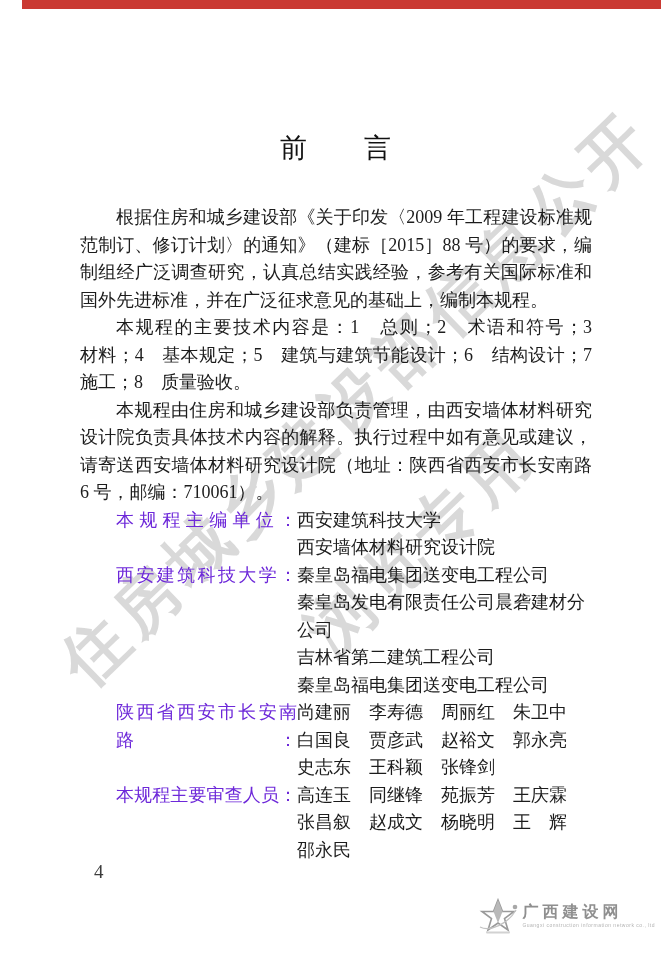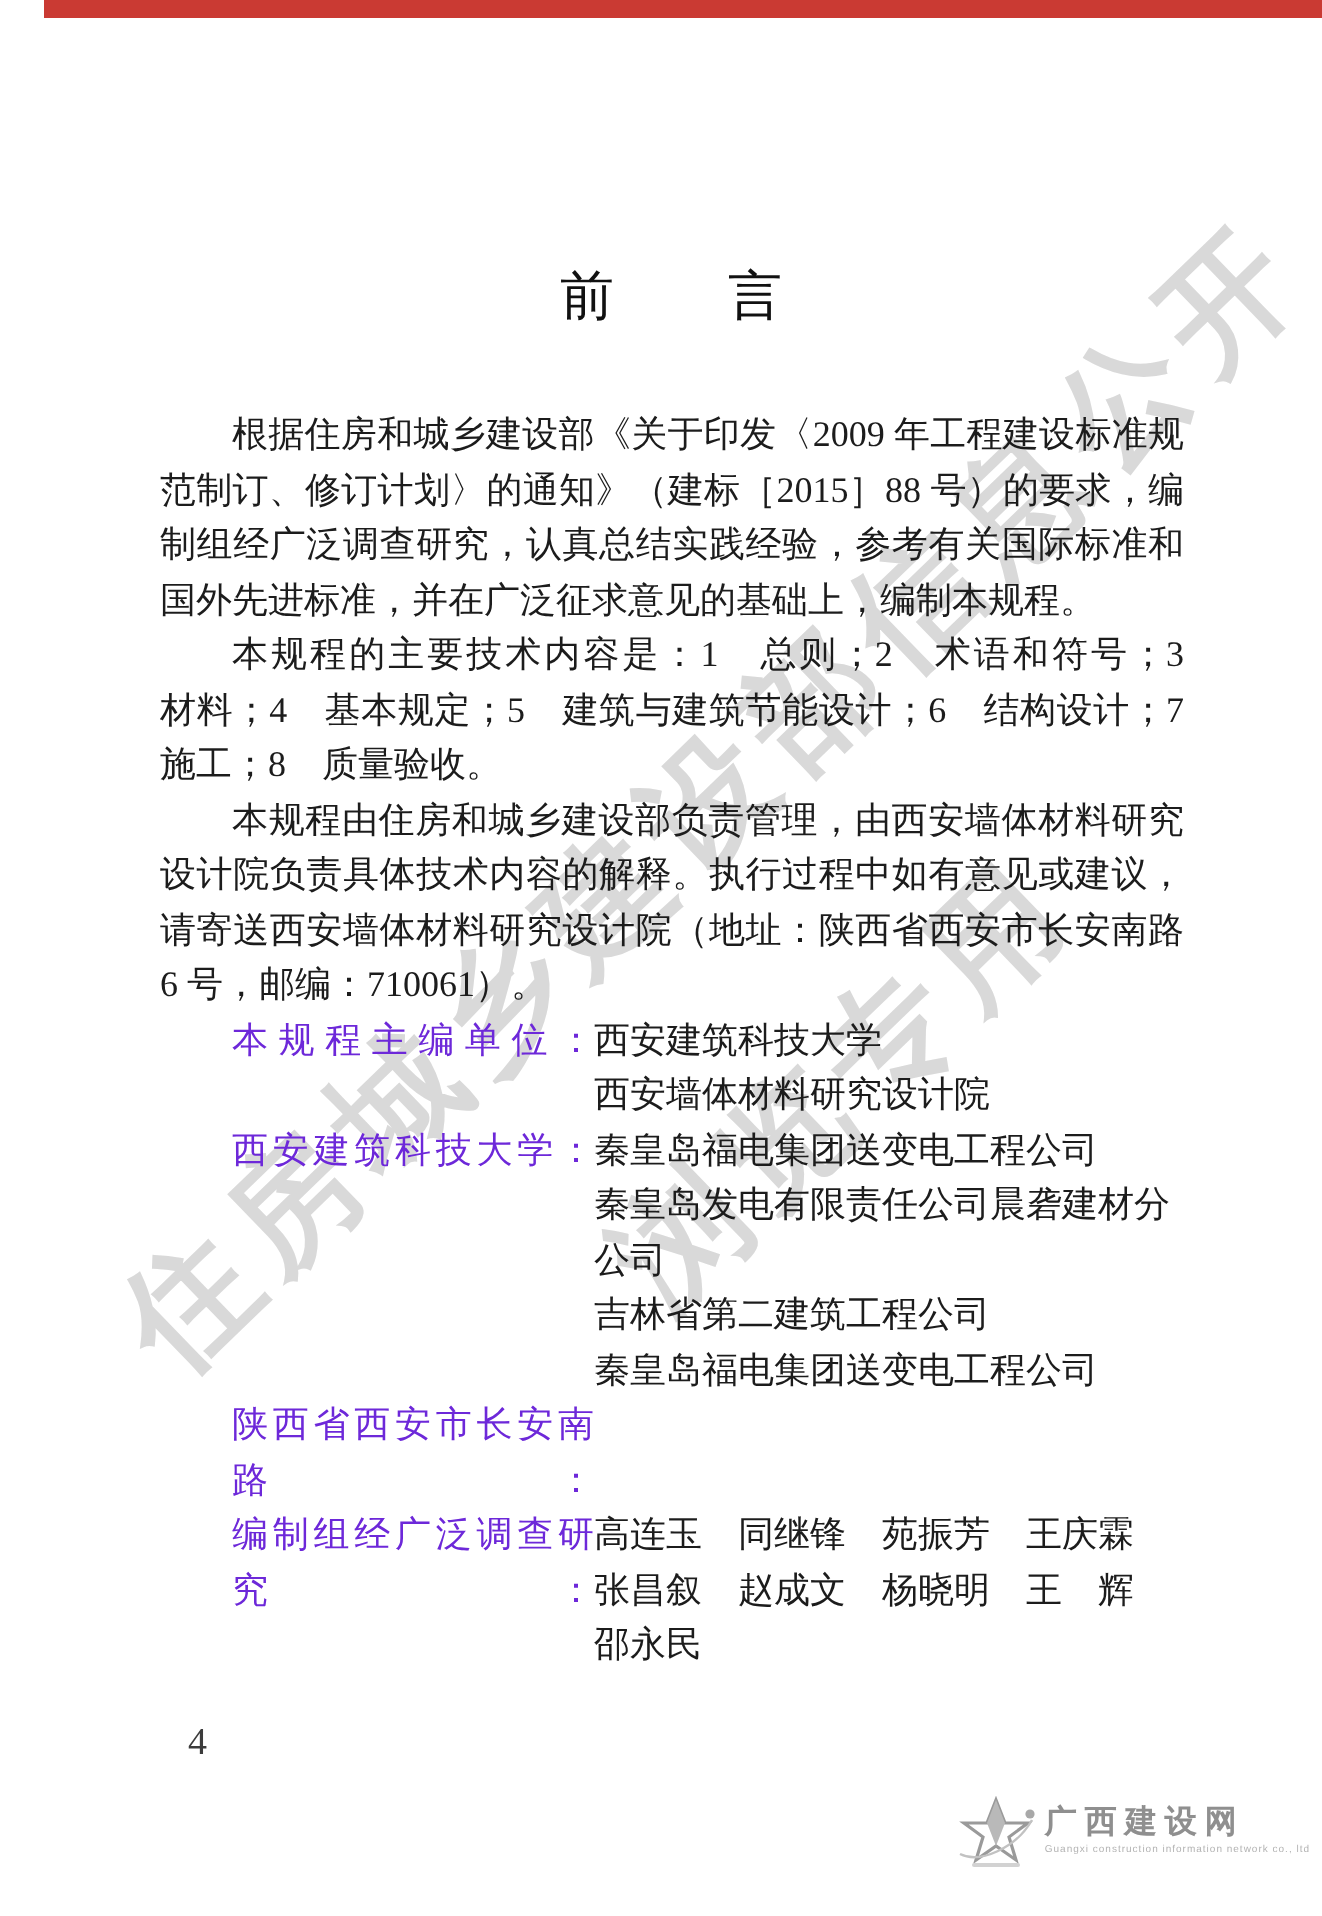--- a/index.html
+++ b/index.html
@@ -90,24 +90,29 @@
           <div class="credit-line">秦皇岛福电集团送变电工程公司</div>
           <div class="credit-line">秦皇岛发电有限责任公司晨砻建材分</div>
           <div class="credit-line">公司</div>
           <div class="credit-line">吉林省第二建筑工程公司</div>
           <div class="credit-line">秦皇岛福电集团送变电工程公司</div>
         </div>
       </div>
 
       <div class="credit-row">
         <span class="credit-label">陕西省西安市长安南路：</span>
+        <div class="credit-lines">
+          <div class="credit-line">尚建丽　李寿德　周丽红　朱卫中</div>
+          <div class="credit-line">白国良　贾彦武　赵裕文　郭永亮</div>
+          <div class="credit-line">史志东　王科颖　张锋剑</div>
+        </div>
       </div>
 
       <div class="credit-row">
-        <span class="credit-label">编制组经广泛调查研究：</span>
+        <span class="credit-label">本规程主要审查人员：</span>
         <div class="credit-lines">
           <div class="credit-line">高连玉　同继锋　苑振芳　王庆霖</div>
           <div class="credit-line">张昌叙　赵成文　杨晓明　王　辉</div>
           <div class="credit-line">邵永民</div>
         </div>
       </div>
 
     </div>
   </div>
 

